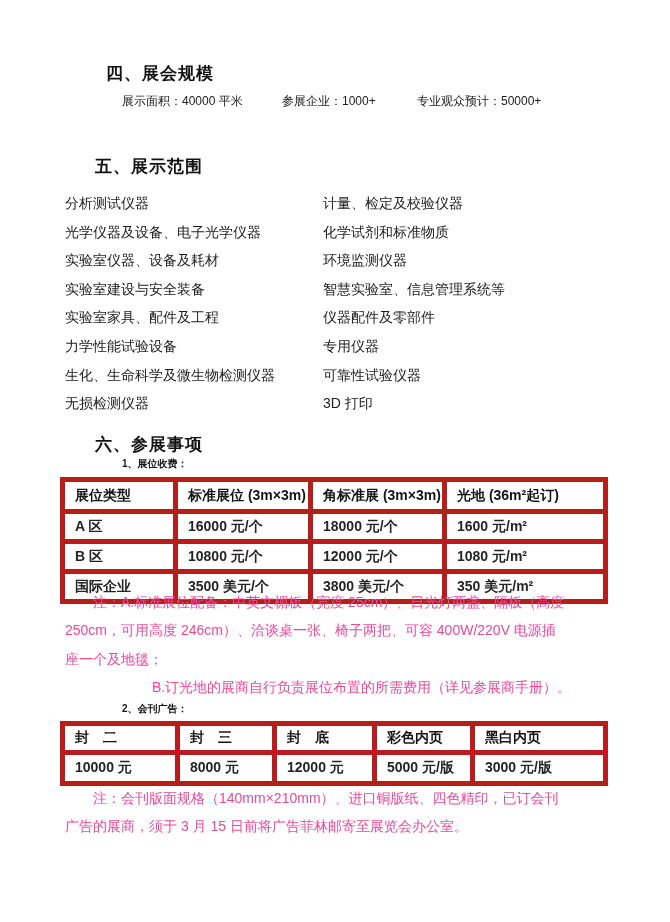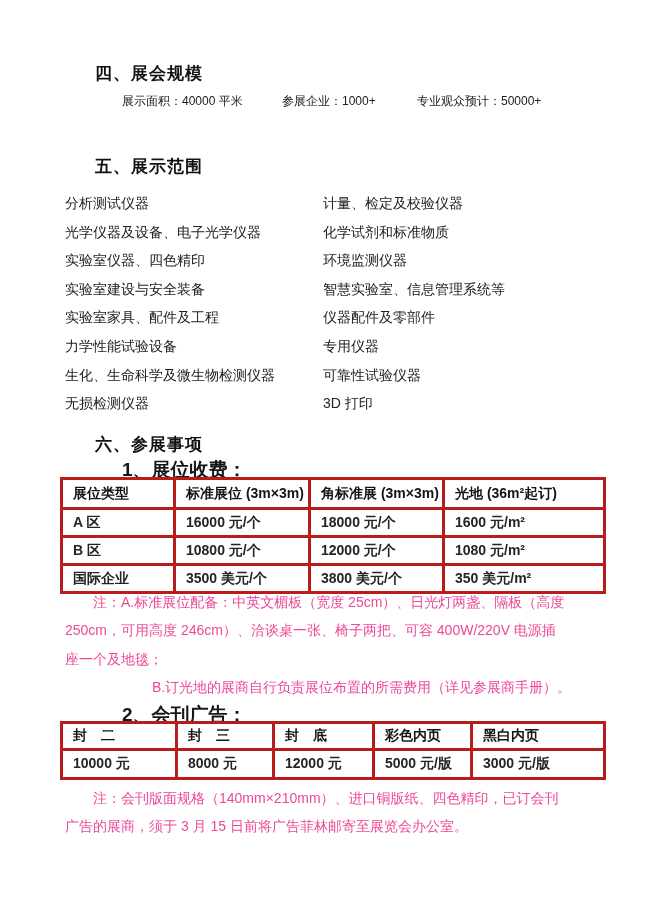--- a/index.html
+++ b/index.html
@@ -14,40 +14,40 @@
   }
   .abs{position:absolute;}
   .h1{
     font-size:17px;
     font-weight:bold;
     color:#111111;
     letter-spacing:1px;
     white-space:nowrap;
   }
   .sub{
-    font-size:19px;
+    font-size:10px;
     font-weight:bold;
     color:#161616;
     white-space:nowrap;
   }
   .stat{
     font-size:12px;
     white-space:nowrap;
   }
   .scope-col div{
     font-size:14px;
     line-height:28.6px;
     white-space:nowrap;
   }
   table{
     border-collapse:collapse;
     table-layout:fixed;
   }
   th,td{
-    border:3px solid #b91c1c;
+    border:5px solid #b91c1c;
     font-size:14px;
     text-align:left;
     vertical-align:middle;
     padding:0 0 0 10px;
     white-space:nowrap;
     overflow:hidden;
   }
   th{font-weight:bold;color:#141414;}
   td{font-weight:bold;color:#242424;}
   .t1 th{height:27px;}
@@ -61,31 +61,31 @@
   }
   .note div{white-space:nowrap;}
   .indent-a{padding-left:28px;}
   .indent-b{padding-left:63px;text-align:center;}
 </style>
 </head>
 <body>
 
 <div class="page">
 
-  <div class="h1 abs" style="left:95px;top:62px">四、展会规模</div>
+  <div class="h1 abs" style="left:106px;top:62px">四、展会规模</div>
   <div class="stat abs" style="left:122px;top:93px">展示面积：40000 平米</div>
   <div class="stat abs" style="left:282px;top:93px">参展企业：1000+</div>
   <div class="stat abs" style="left:417px;top:93px">专业观众预计：50000+</div>
 
   <div class="h1 abs" style="left:95px;top:155px">五、展示范围</div>
 
   <div class="scope-col abs" style="left:65px;top:189px">
     <div>分析测试仪器</div>
     <div>光学仪器及设备、电子光学仪器</div>
-    <div>实验室仪器、四色精印</div>
+    <div>实验室仪器、设备及耗材</div>
     <div>实验室建设与安全装备</div>
     <div>实验室家具、配件及工程</div>
     <div>力学性能试验设备</div>
     <div>生化、生命科学及微生物检测仪器</div>
     <div>无损检测仪器</div>
   </div>
   <div class="scope-col abs" style="left:323px;top:189px">
     <div>计量、检定及校验仪器</div>
     <div>化学试剂和标准物质</div>
     <div>环境监测仪器</div>

